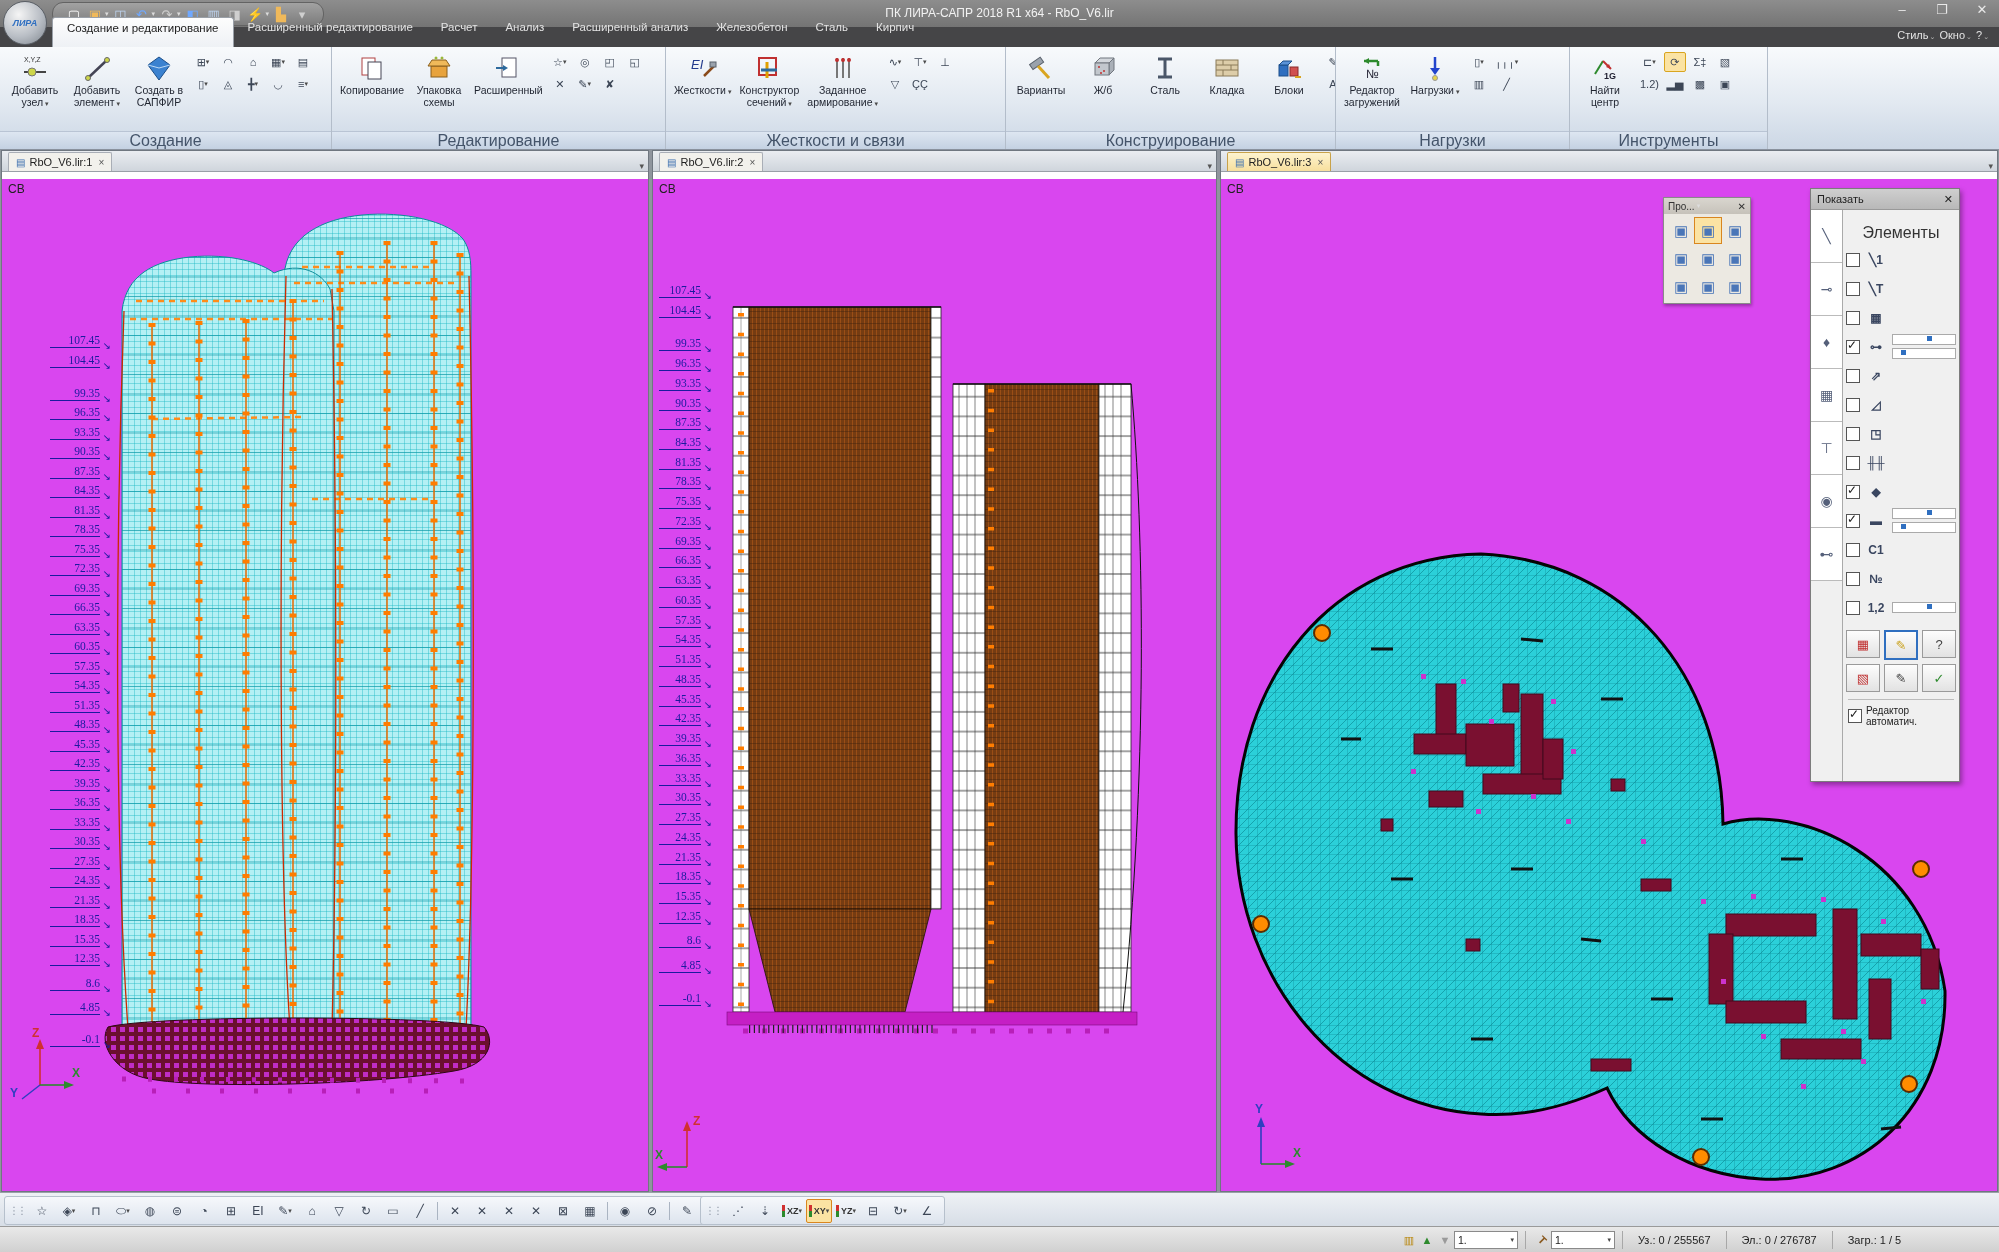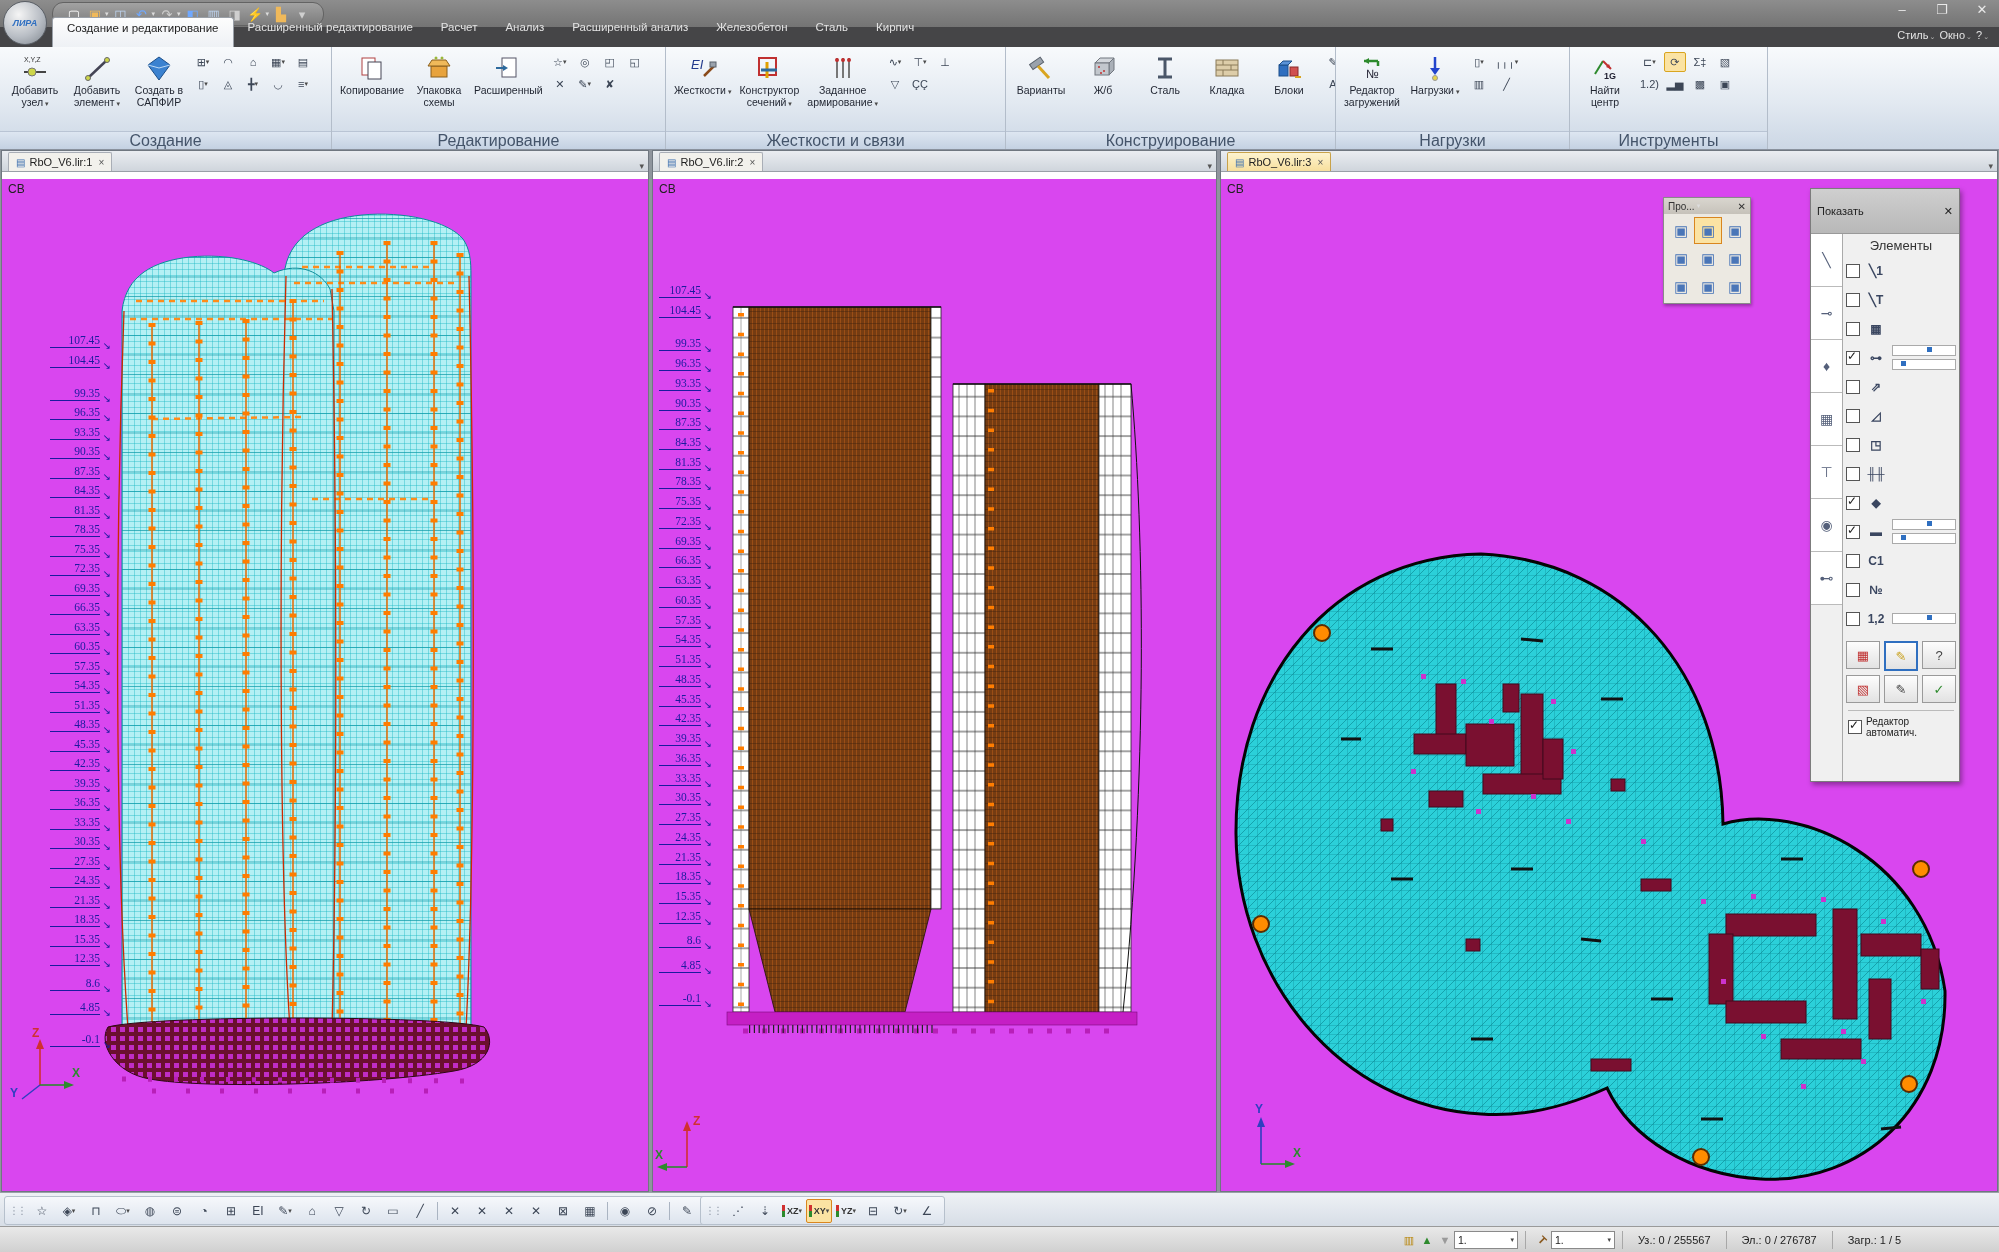--- a/index.html
+++ b/index.html
@@ -50,27 +50,27 @@
   .elev::after{content:"↘";position:absolute;right:-11px;top:6px;font-size:10px;color:#1b1b9e;}
   
   #projtb{left:1663px;top:197px;width:86px;background:#ece9e2;border:1px solid #8a8a8a;box-shadow:1px 2px 3px rgba(0,0,0,.3);z-index:30;}
   #projtb .ttl{height:16px;background:linear-gradient(#d9d6cf,#c6c2ba);display:flex;align-items:center;font-size:10px;color:#333;padding:0 4px;gap:4px;}
   #projtb .ttl .x{margin-left:auto;}
   #projgrid{display:grid;grid-template-columns:repeat(3,26px);gap:1px;padding:3px;}
   .pcell{width:26px;height:25px;display:flex;align-items:center;justify-content:center;font-size:15px;color:#4a76b8;border:1px solid transparent;}
   .pcell.active{background:#fbe3a3;border-color:#d9861f;}
   
   #showp{left:1810px;top:188px;width:148px;height:592px;background:#f0f0f0;border:1px solid #7c7c7c;box-shadow:2px 3px 5px rgba(0,0,0,.35);z-index:40;display:flex;flex-direction:column;}
-  #showp .ttl{height:20px;background:linear-gradient(#cfcfcf,#b8b8b8);display:flex;align-items:center;font-size:11px;color:#222;padding:12px 6px;}
+  #showp .ttl{height:20px;background:linear-gradient(#cfcfcf,#b8b8b8);display:flex;align-items:center;font-size:11px;color:#222;padding:0 6px;}
   #showp .ttl .x{margin-left:auto;font-size:11px;}
   #spbody{flex:1;display:flex;border-top:1px solid #999;overflow:hidden;}
   #sptabs{width:34px;border-right:1px solid #aaa;display:flex;flex-direction:column;}
   .sptab{height:52px;border-bottom:1px solid #bbb;background:#fff;display:flex;align-items:center;justify-content:center;font-size:14px;color:#55607a;}
   #spcontent{flex:1;display:flex;flex-direction:column;padding:2px 3px;}
-  #sphdr{font-size:13px;color:#333;text-align:center;margin:2px 0 3px 0;}
+  #sphdr{font-size:16px;color:#333;text-align:center;margin:12px 0 3px 0;}
   .sprow{height:29px;display:flex;align-items:center;gap:5px;}
   .cb{width:12px;height:12px;background:#fff;border:1px solid #555;flex:none;position:relative;}
   .cb.on::after{content:"✓";position:absolute;left:0px;top:-3px;font-size:12px;color:#222;}
   .spglyph{font-size:12px;color:#3a4660;min-width:22px;text-align:center;font-weight:bold;}
   .sliders{margin-left:auto;display:flex;flex-direction:column;gap:3px;}
   .slider{width:62px;height:9px;background:#fff;border:1px solid #aaa;position:relative;}
   .slider i{position:absolute;top:1px;width:5px;height:5px;background:#2f6fc0;display:block;}
   #spbtns{display:grid;grid-template-columns:repeat(3,34px);gap:4px;justify-content:center;margin-top:8px;}
   .spbtn{height:26px;border:1px solid #9a9a9a;background:linear-gradient(#fdfdfd,#e2e2e2);display:flex;align-items:center;justify-content:center;font-size:13px;color:#444;}
   .spbtn.red{color:#c03030}.spbtn.pen{color:#caa21f}.spbtn.ok{color:#2d8a2d}
@@ -111,20 +111,21 @@
       <span class="qicon c5">↷</span>
       <span class="qdd">▾</span>
       <span class="qicon c4">◧</span>
       <span class="qicon c3">▥</span>
       <span class="qicon c5">◨</span>
       <span class="qicon c6">⚡</span>
       <span class="qdd">▾</span>
       <span class="qicon c2">▙</span>
       <span class="qicon c5">▾</span>
     </div>
+  <div class="abs" id="title-text">ПК ЛИРА-САПР  2018 R1 x64 - RbO_V6.lir</div>
   <div class="abs" id="winbtns">
       <span class="winbtn">–</span>
       <span class="winbtn">❐</span>
       <span class="winbtn">✕</span>
     </div>
 
   <div class="abs" id="tabrow">
     <div id="rtabs">
         <div class="rtab active">Создание и редактирование</div>
         <div class="rtab">Расширенный редактирование</div>

